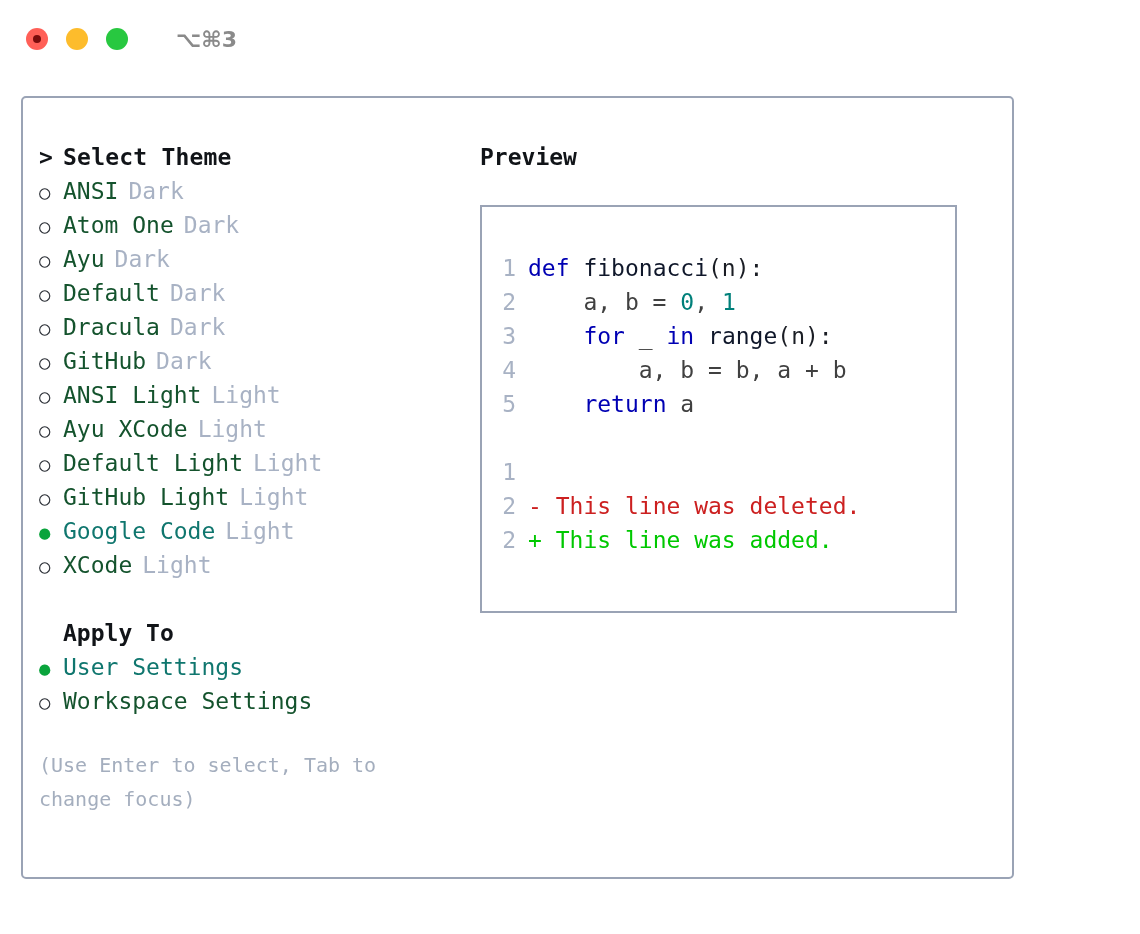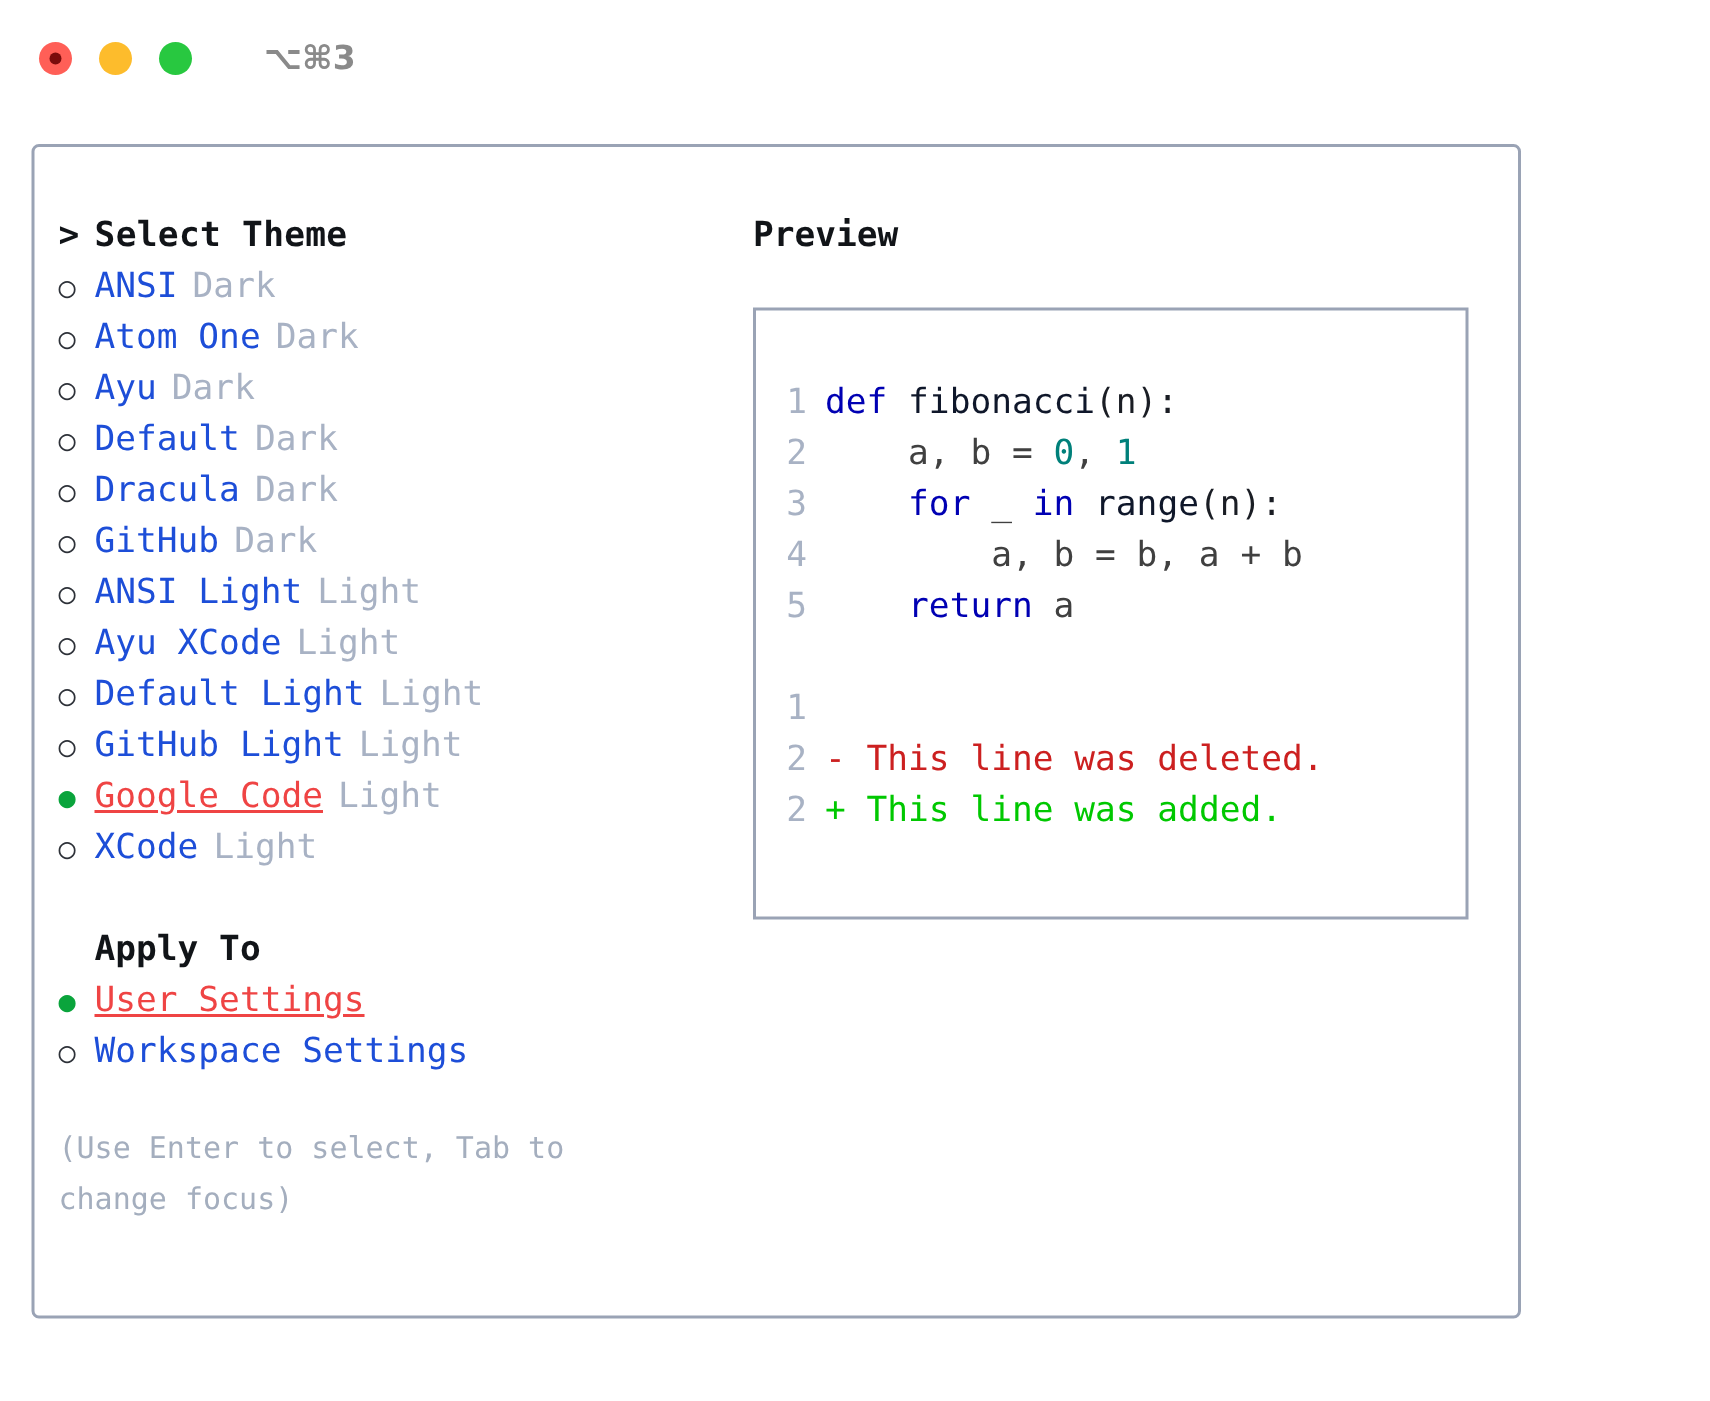--- a/index.html
+++ b/index.html
@@ -106,22 +106,22 @@
     display: inline-block;
     width: 24px;
     flex: 0 0 24px;
     text-align: left;
     font-size: 19px;
   }
   .bullet.off { color: #2d3138; }
   .bullet.on  { color: #0aa43c; }
   .bullet.blank { color: transparent; }
 
-  .label { color: #1d4ed8; }
-  .label.selected { color: #ef4444; text-decoration: underline; }
+  .label { color: #14532d; }
+  .label.selected { color: #0f766e; }
   .tag {
     color: #a8b2c4;
     padding-left: 10px;
   }
 
   .section-title {
     font-weight: 700;
     color: #111418;
     font-size: 23px;
   }
@@ -132,21 +132,21 @@
     margin-top: 30px;
     color: #a4aebe;
     font-size: 20px;
     line-height: 34px;
     width: 400px;
   }
 
   
   .right-col {
     position: absolute;
-    left: 479px;
+    left: 457px;
     top: 42px;
     width: 490px;
   }
   .preview-title {
     font-size: 23px;
     font-weight: 700;
     color: #111418;
     line-height: 34px;
   }
   .preview-box {

